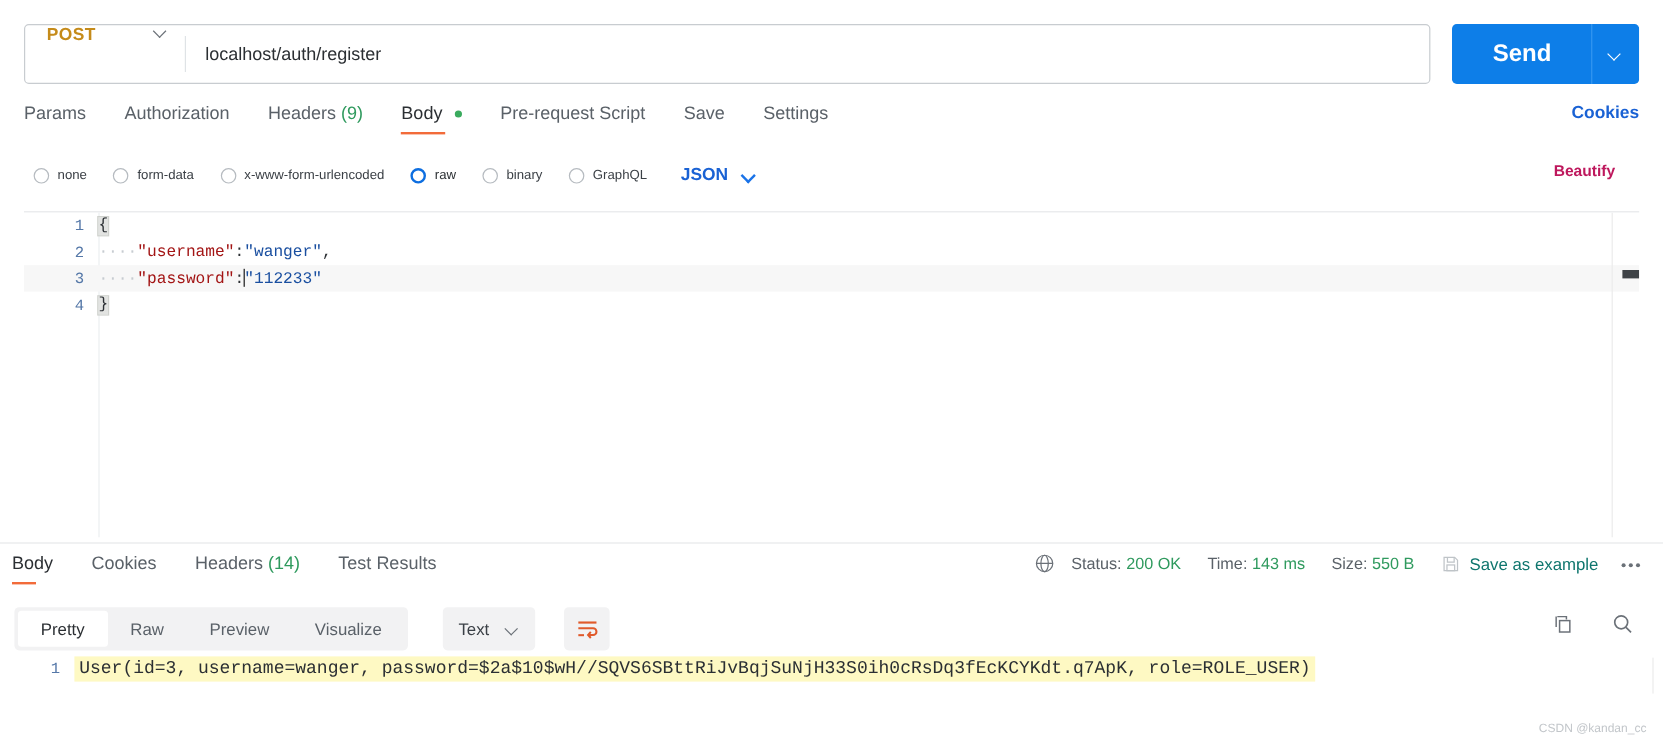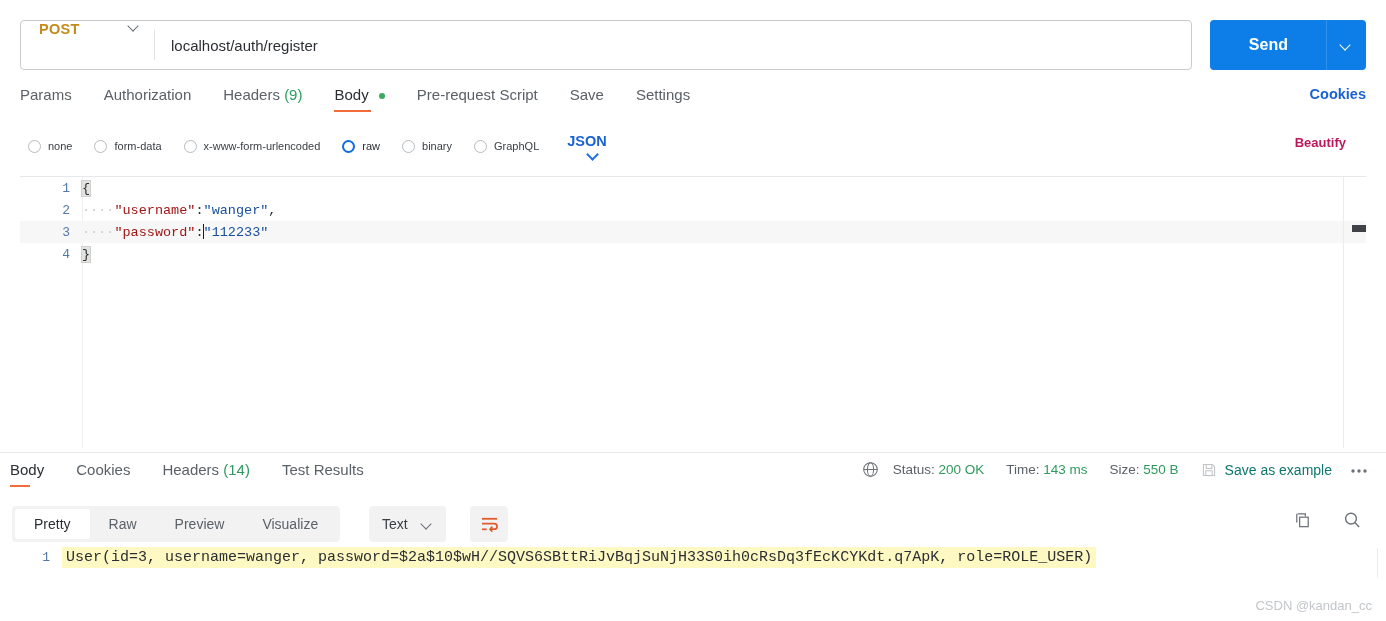--- a/index.html
+++ b/index.html
@@ -48,21 +48,21 @@
     flex: 1; border: none; outline: none; font-size: 15px;
     color: #2b2f33; padding: 0 16px;
     font-family: "Liberation Sans", sans-serif; background: transparent;
   }
   .send-group {
     margin-left: 18px; display: flex; align-items: stretch;
     height: 50px; border-radius: 4px; overflow: hidden;
   }
   .send-btn {
     background: #0d7ee8; color: #fff; border: none;
-    font-size: 16px; font-weight: bold; width: 118px;
+    font-size: 20px; font-weight: bold; width: 118px;
     cursor: pointer; font-family: "Liberation Sans", sans-serif;
   }
   .send-caret {
     background: #0d7ee8; width: 40px; border: none; cursor: pointer;
     border-left: 1px solid #2f93ef; display: flex; align-items: center; justify-content: center;
   }
 
   
   .req-tabs {
     position: absolute; left: 20px; top: 86px; width: 1346px; height: 32px;
@@ -95,21 +95,21 @@
   .radio-item { display: flex; align-items: center; margin-right: 22px; cursor: pointer; }
   .radio-ring {
     width: 13px; height: 13px; border-radius: 50%;
     border: 1.4px solid #b6bbc0; margin-right: 7px; background: #fff;
     position: relative; flex: none;
   }
   .radio-item.sel .radio-ring { border: 2.3px solid #0d6ee0; }
   .radio-lbl { font-size: 11px; color: #3b4046; }
   .radio-item.sel .radio-lbl { color: #2b2f33; }
   .json-select {
-    display: flex; align-items: center; margin-left: 6px; cursor: pointer; flex-direction: column;
+    display: flex; align-items: center; margin-left: 6px; cursor: pointer;
   }
   .json-select .jlbl { color: #1a62d4; font-weight: bold; font-size: 14.5px; margin-right: 12px; }
   .beautify-link {
     position: absolute; right: 20px; top: 1px;
     font-size: 13px; color: #be185d; font-weight: bold; cursor: pointer;
   }
 
   
   .req-editor {
     position: absolute; left: 20px; top: 176px;
@@ -209,21 +209,21 @@
   .resp-code {
     font-family: Liberation Mono, monospace; font-size: 15px;
     color: #2b2f33; background: #fef9c3; padding: 2px 4px; white-space: pre;
   }
   .resp-scroll-track {
     position: absolute; right: 8px; top: 2px; width: 1px; height: 30px; background: #ececec;
   }
 
   .watermark {
     position: absolute; right: 14px; bottom: 8px;
-    font-size: 13px; color: #c2c6ca; text-align: right;
+    font-size: 10px; color: #c2c6ca; text-align: right;
   }
 </style>
 </head>
 <body>
 
 <div class="app">
 
   <div class="urlbar-row">
     <div class="url-group">
       <div class="method-select">

